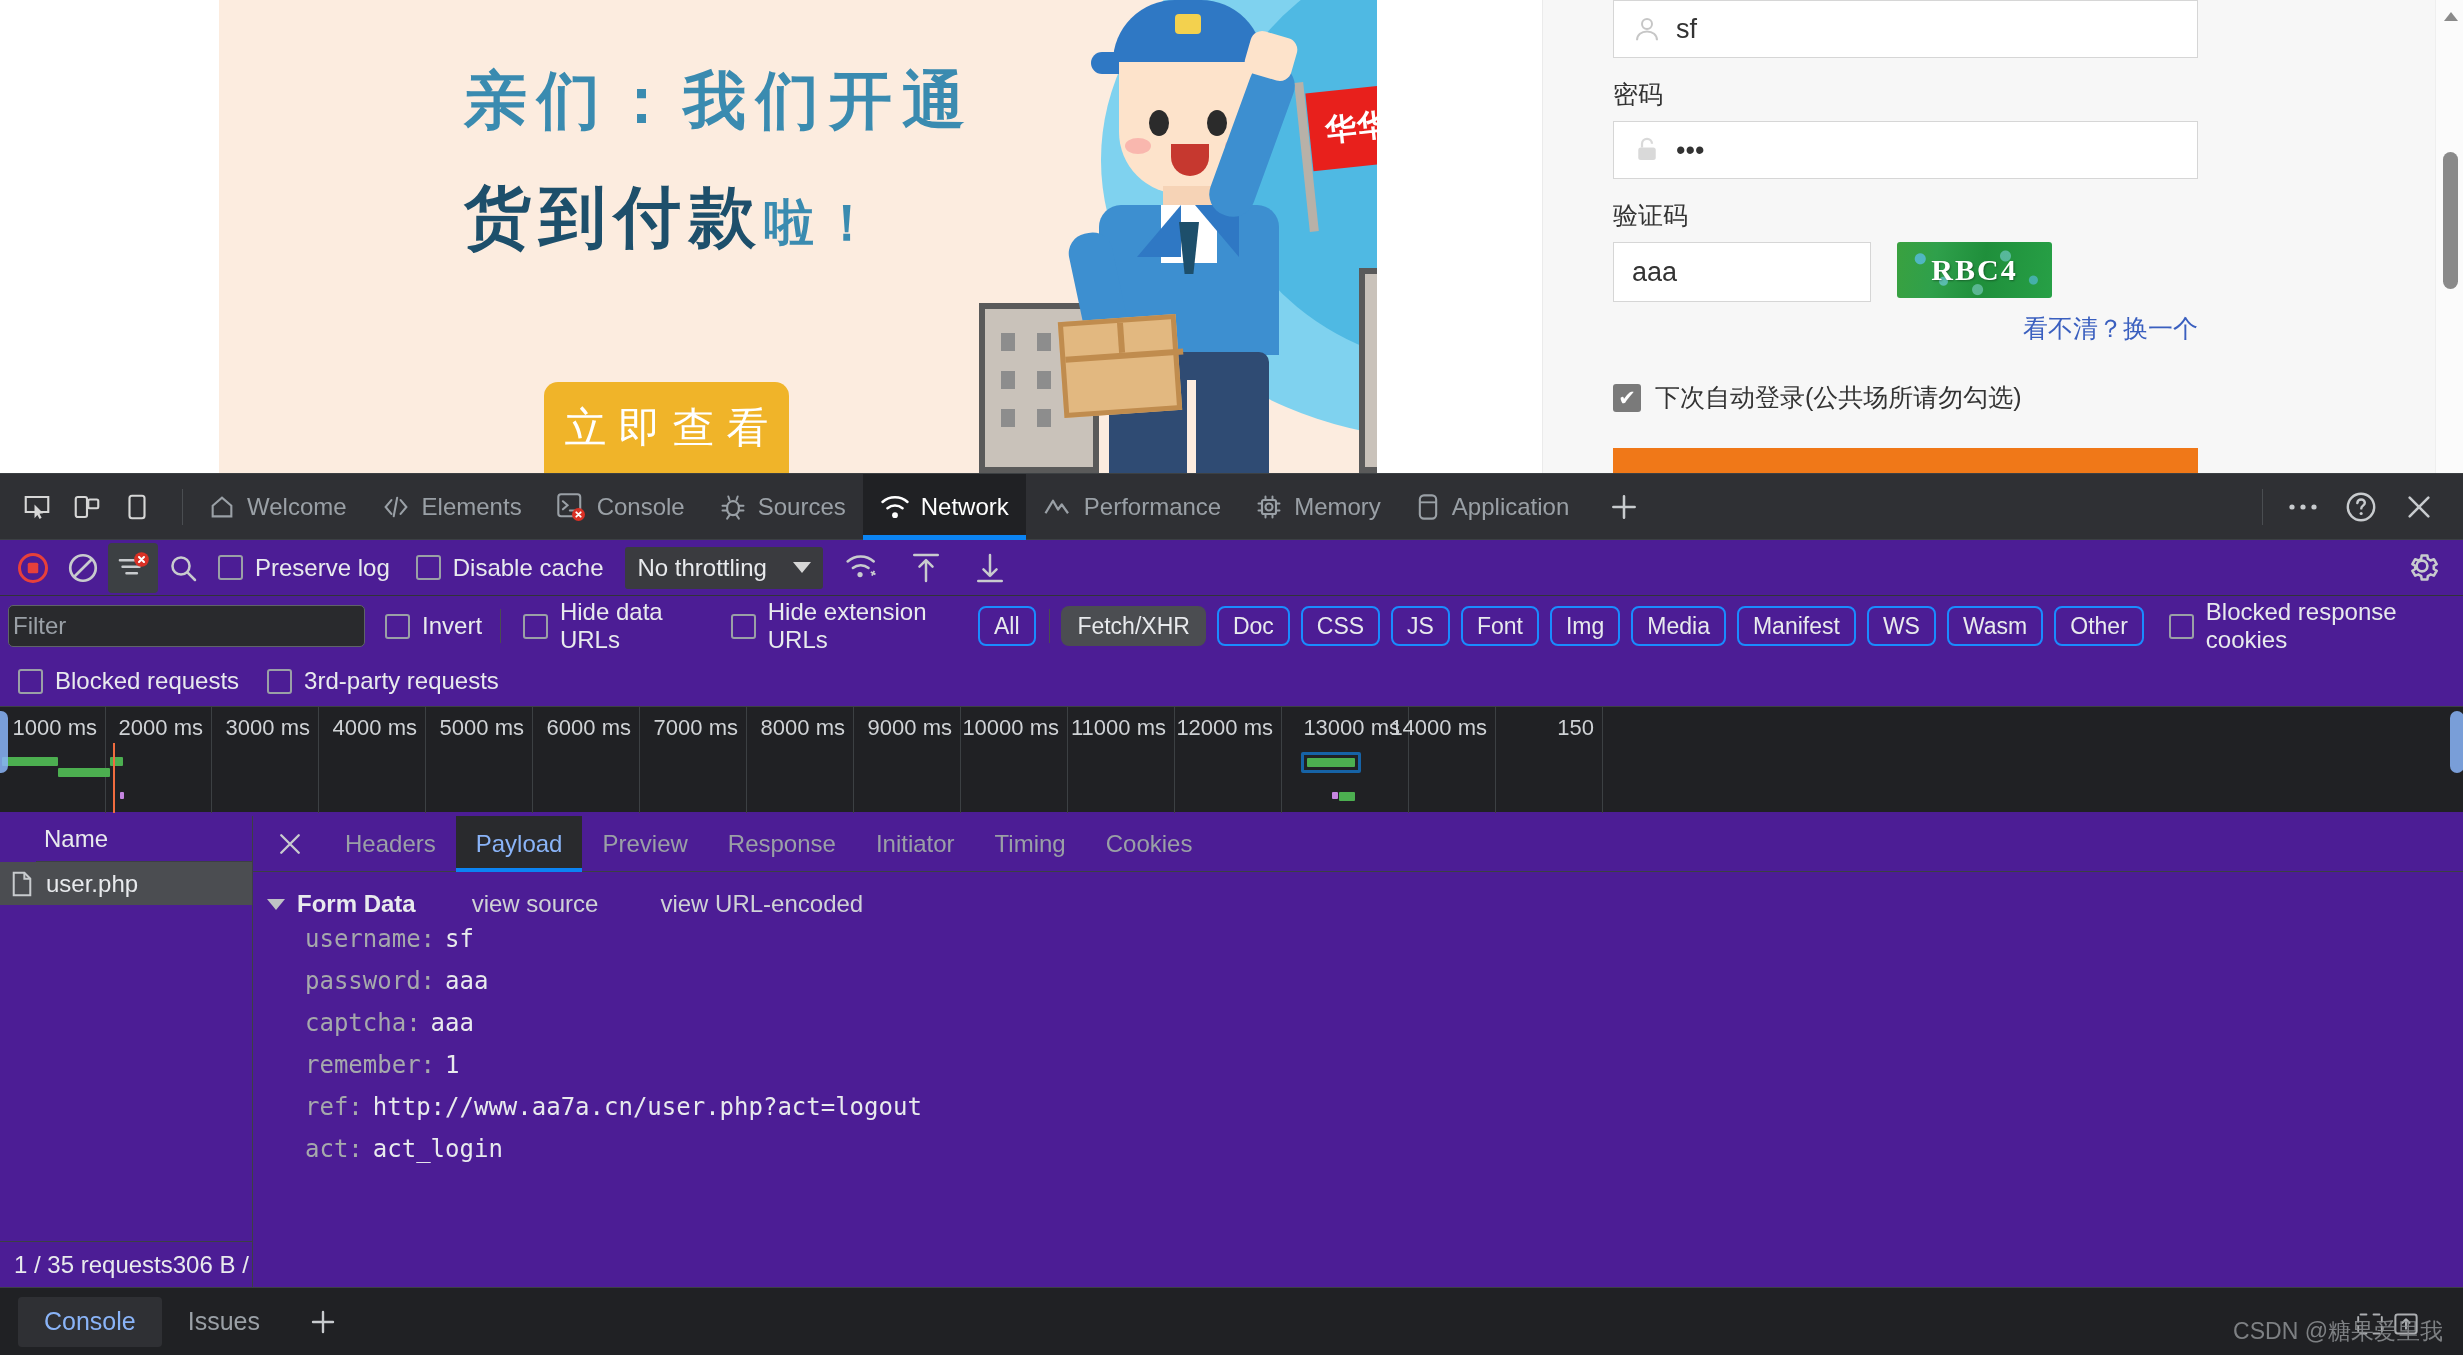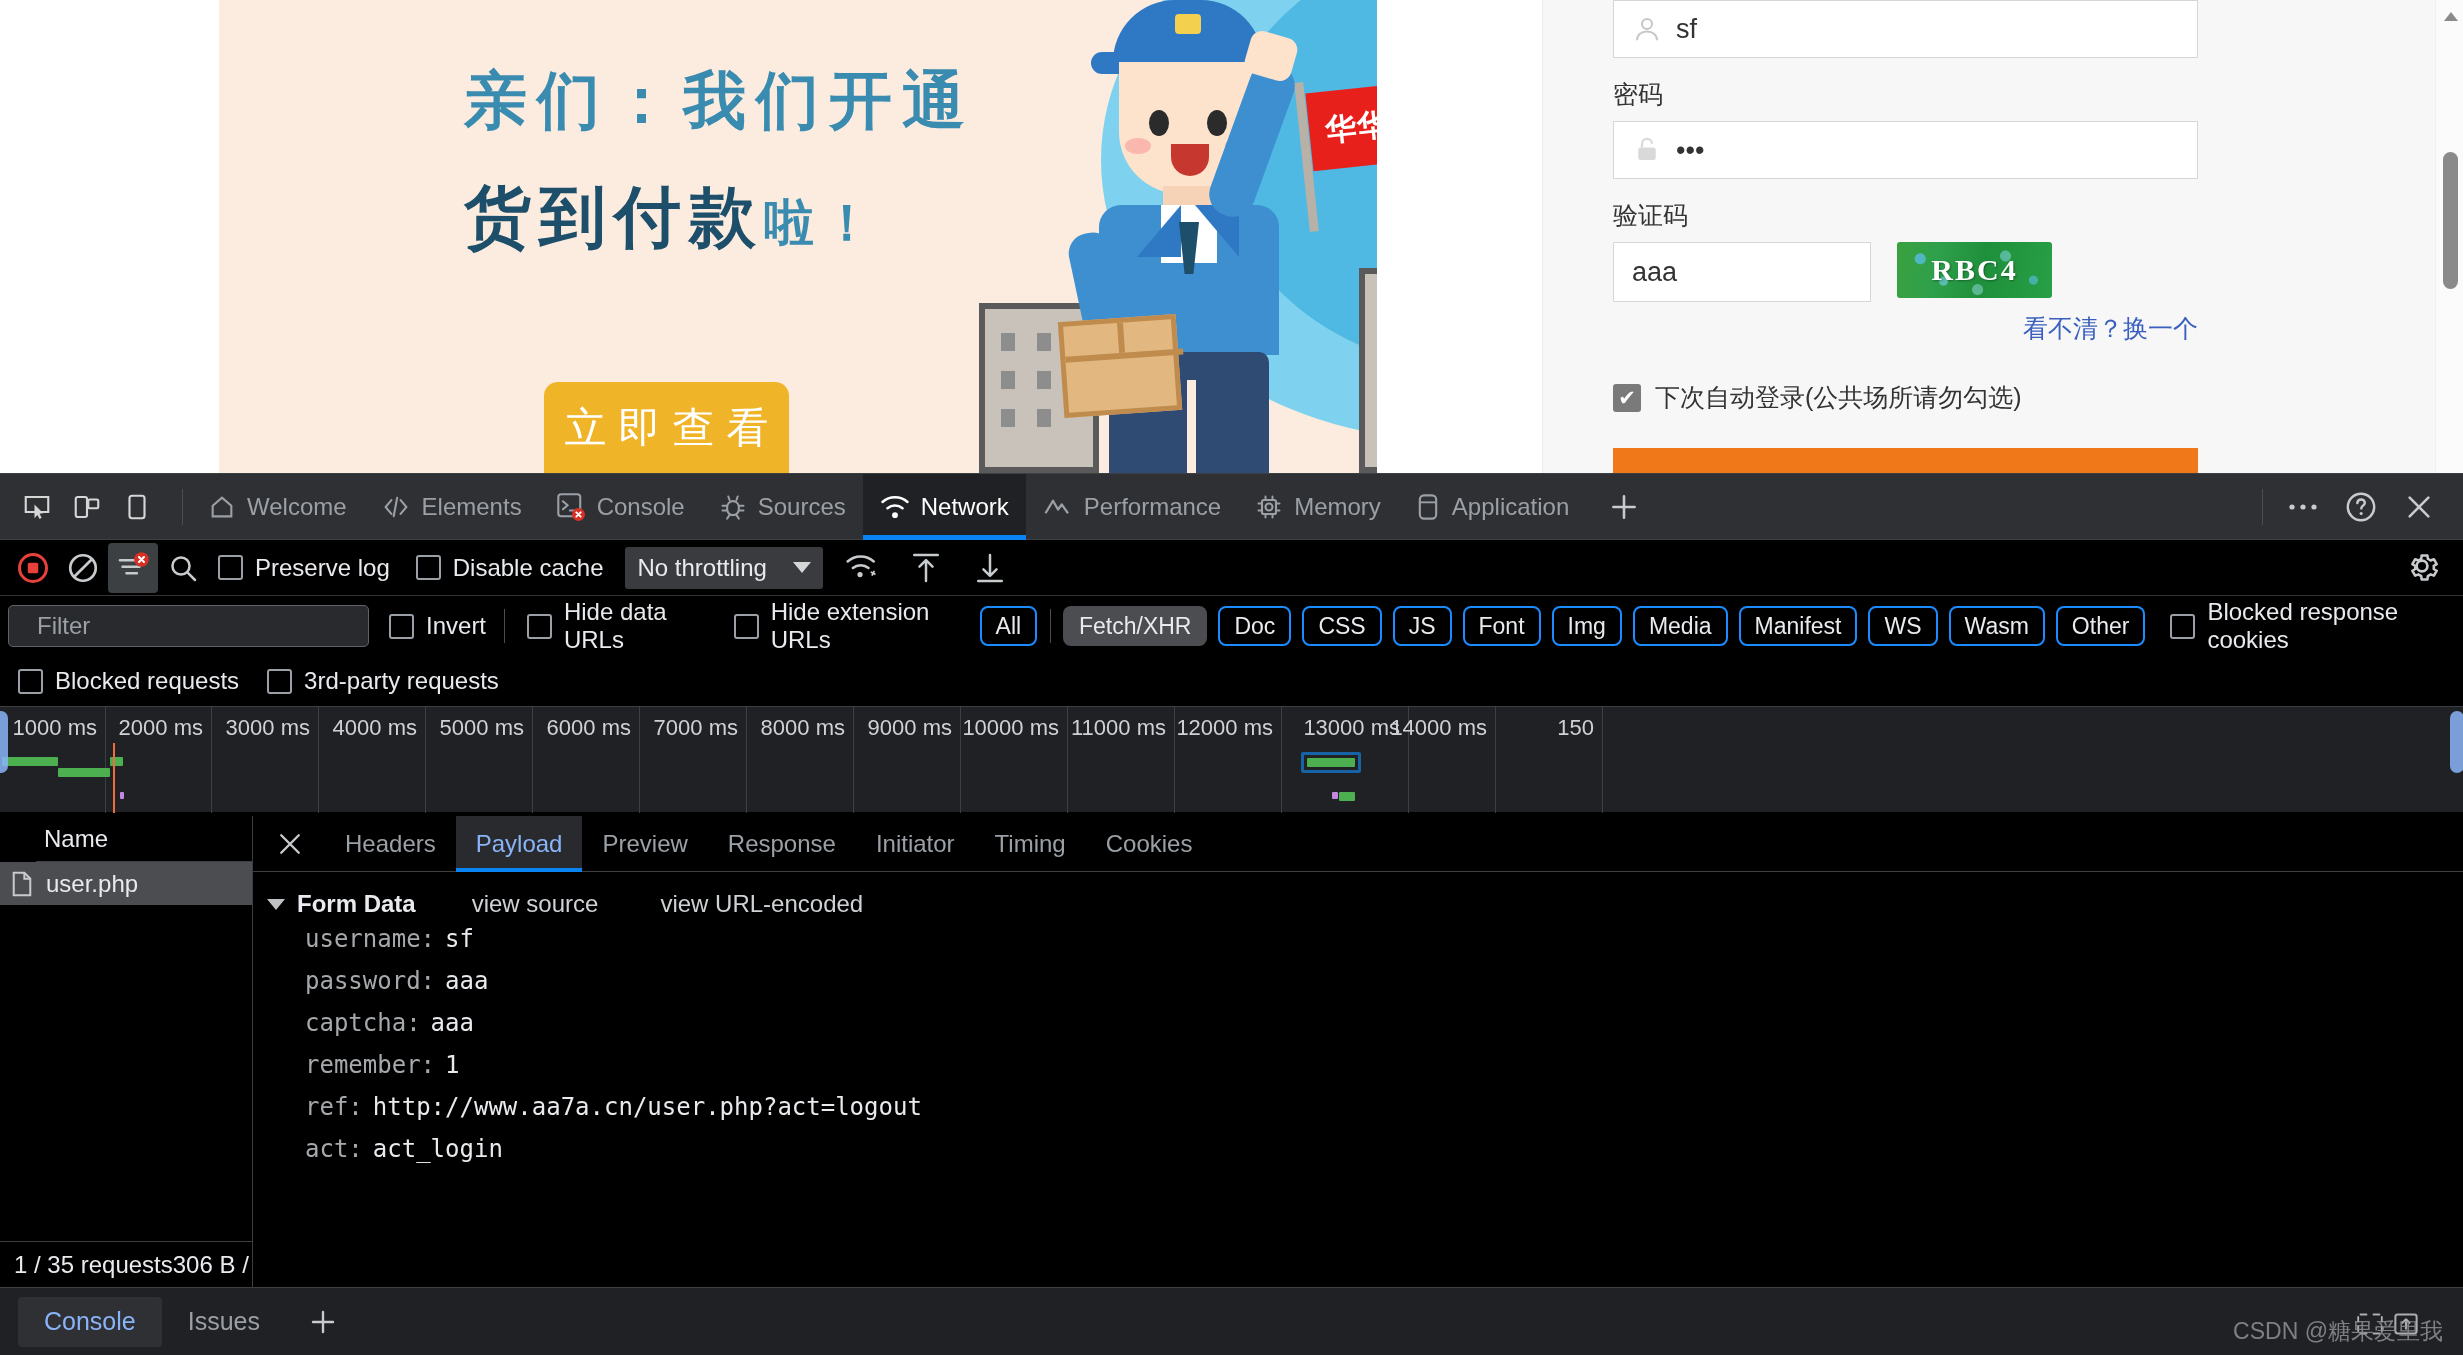--- a/index.html
+++ b/index.html
@@ -174,21 +174,21 @@
     border-bottom: 9px solid #8a8a8a;
   }
   .pg-scroll .thumb {
     position: absolute; left: 7px; top: 152px; width: 15px; height: 137px;
     background: #8a8a8a; border-radius: 8px;
   }
 
   
   .devtools {
     position: absolute; left: 0; top: 473px; width: 2463px; height: 882px;
-    background: #000000; color: #e8eaed;
+    background: #4c1d95; color: #e8eaed;
     border-top: 1px solid #3c4043;
   }
 
   
   .dt-tabbar {
     position: relative; height: 66px; background: #2f3034;
     display: flex; align-items: center; border-bottom: 1px solid #3c4043;
   }
   .dock-grp { display: flex; align-items: center; gap: 4px; padding: 0 14px 0 14px; height: 100%; }
   .dock-btn {
@@ -230,21 +230,21 @@
   }
   .caret { width: 0; height: 0; border-left: 9px solid transparent; border-right: 9px solid transparent; border-top: 11px solid #d6d6d6; }
   .gear-right { position: absolute; right: 22px; top: 50%; transform: translateY(-50%); }
 
   
   .filter-row {
     height: 60px; display: flex; align-items: center; padding-left: 8px; gap: 0;
   }
   .filter-input {
     width: 404px; height: 42px; background: #292a2d; border: 1px solid #5f6368;
-    border-radius: 5px; color: #9aa0a6; font-size: 24px; padding: 0 28px;
+    border-radius: 5px; color: #9aa0a6; font-size: 24px; padding: 0 4px;
     display: flex; align-items: center;
   }
   .fchip {
     height: 40px; padding: 0 14px; border: 2px solid #1a8cff; border-radius: 8px;
     font-size: 23px; color: #e8eaed; display: flex; align-items: center;
     margin-right: 11px; background: transparent; white-space: nowrap;
   }
   .fchip.selected { background: #4b4d51; border-color: transparent; }
   .fsep { width: 1px; height: 34px; background: #4a4d51; margin: 0 12px 0 2px; }
 

